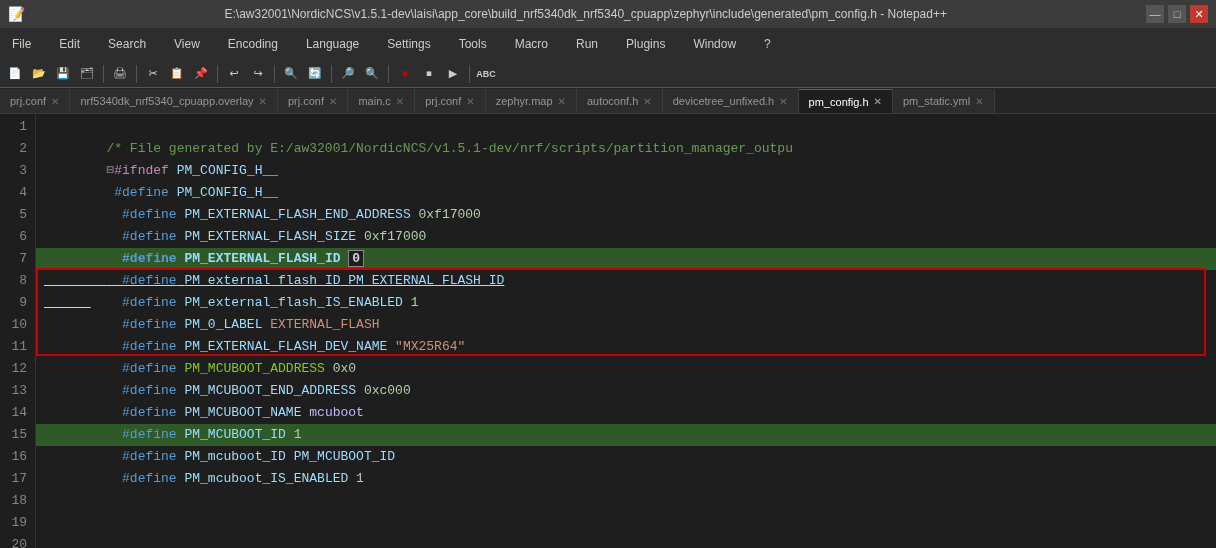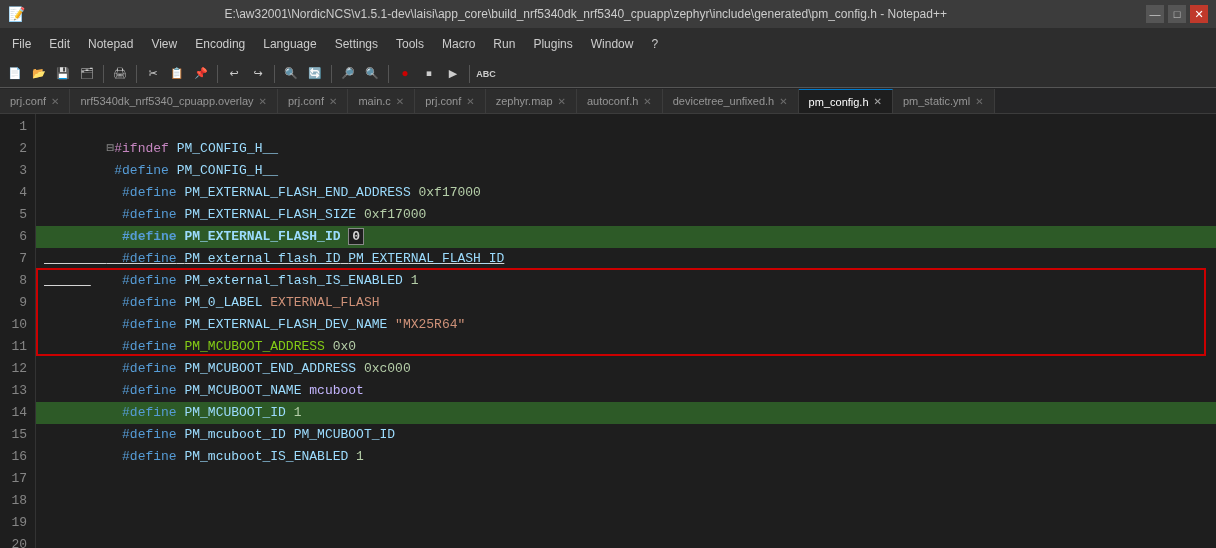--- a/index.html
+++ b/index.html
@@ -49,21 +49,21 @@
     
     .menu-bar {
       background: #2d2d2d;
       height: 22px;
       display: flex;
       align-items: center;
       padding: 16px 4px;
       font-family: 'Segoe UI', sans-serif;
       font-size: 12px;
       color: #cccccc;
-      gap: 2px;
+      gap: 12px;
     }
     .menu-item {
       padding: 2px 8px;
       cursor: pointer;
     }
 
     
     .toolbar {
       background: #2d2d2d;
       height: 28px;
@@ -187,21 +187,21 @@
   <div class="title-bar-controls">
     <button class="title-btn">—</button>
     <button class="title-btn">□</button>
     <button class="title-btn" style="background:#c0392b;color:white;">✕</button>
   </div>
 </div>
 
 <div class="menu-bar">
   <span class="menu-item">File</span>
   <span class="menu-item">Edit</span>
-  <span class="menu-item">Notepad</span>
+  <span class="menu-item">Search</span>
   <span class="menu-item">View</span>
   <span class="menu-item">Encoding</span>
   <span class="menu-item">Language</span>
   <span class="menu-item">Settings</span>
   <span class="menu-item">Tools</span>
   <span class="menu-item">Macro</span>
   <span class="menu-item">Run</span>
   <span class="menu-item">Plugins</span>
   <span class="menu-item">Window</span>
   <span class="menu-item">?</span>
@@ -301,20 +301,23 @@
     <span class="line-num">19</span>
     <span class="line-num">20</span>
   </div>
 
   <div class="editor-wrapper">
 
     <div class="selection-box" style="top: 154px; left: 0px; right: 10px; height: 88px;"></div>
 
     <div class="code-content">
 
+      <div class="code-line">
+        <span style="color:#6a9955;">/* File generated by E:/aw32001/NordicNCS/v1.5.1-dev/nrf/scripts/partition_manager_outpu</span>
+      </div>
 
       <div class="code-line">
         <span style="color:#858585;">⊟</span><span style="color:#c586c0;">#ifndef</span><span style="color:#d4d4d4;"> </span><span style="color:#9cdcfe;">PM_CONFIG_H__</span>
       </div>
 
       <div class="code-line">
         <span style="color:#d4d4d4;"> </span><span style="color:#569cd6;">#define</span><span style="color:#d4d4d4;"> </span><span style="color:#9cdcfe;">PM_CONFIG_H__</span>
       </div>
 
 

